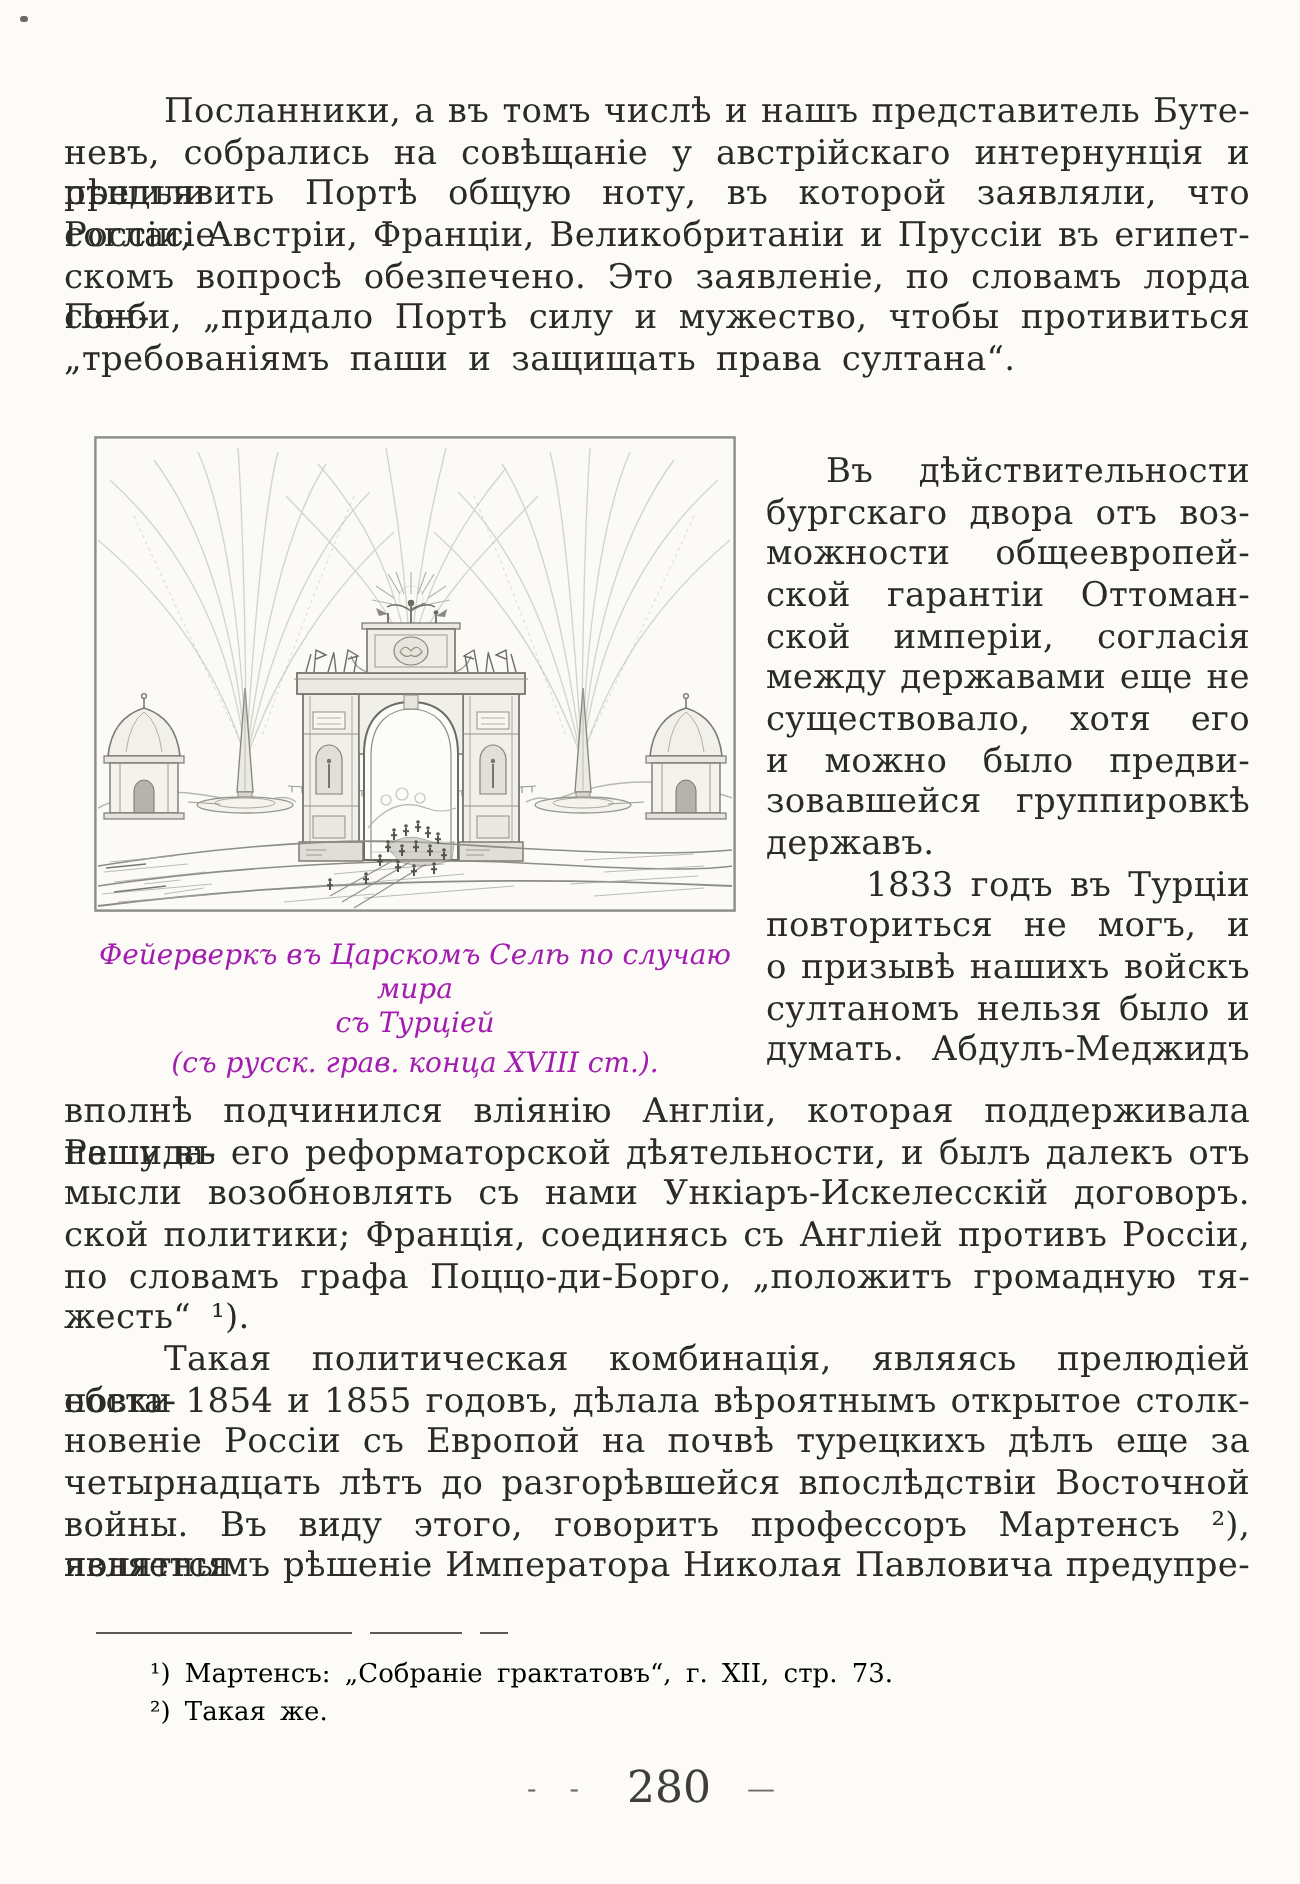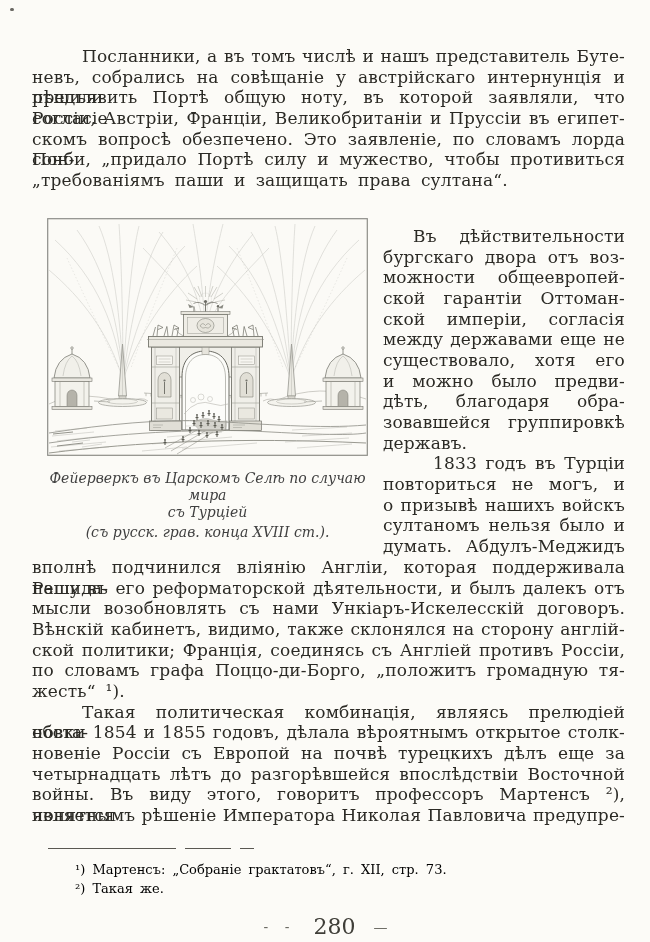--- a/index.html
+++ b/index.html
@@ -17,21 +17,21 @@
     letter-spacing:.15px;overflow:visible;
   }
   .ln.ind{text-indent:50px;}
   .ln.ind30{text-indent:30px;margin-top:32px;}
   .ln.lastline{text-align-last:left;word-spacing:4.5px;}
   .mid{display:flex;margin-top:3px;min-height:352px;}
   .figcol{width:351px;flex:0 0 351px;}
   .rcol{width:242px;flex:0 0 242px;}
   .figbox{margin:24px 0 0 15px;width:321px;height:238px;}
   .figbox svg{display:block;}
-  .cap{width:321px;margin-left:15px;text-align:center;font-style:italic;font-size:14px;line-height:17px;color:#404040;}
+  .cap{width:321px;margin-left:15px;text-align:center;font-style:italic;font-size:14px;line-height:17px;color:#a21caf;}
   .cap.first{margin-top:14px;}
   .cap.src{margin-top:3px;}
   .fnrule{margin-top:22px;margin-left:16px;display:flex;align-items:center;gap:9px;}
   .fnrule i{display:block;height:1.4px;background:#5a5852;}
   .fnrule .seg1{width:128px;}
   .fnrule .seg2{width:46px;}
   .fnrule .seg3{width:14px;}
   .fns{margin-top:12px;padding-left:43px;}
   .fn{font-size:13px;line-height:18.5px;word-spacing:3px;color:#000000;}
   .pagenum{margin-top:16px;display:flex;justify-content:center;align-items:center;gap:18px;color:#3f3e38;}
@@ -260,36 +260,34 @@
 
       <div class="rcol">
         <div class="ln ind30">Въ дѣйствительности</div>
         <div class="ln">бургскаго двора отъ воз-</div>
         <div class="ln">можности общеевропей-</div>
         <div class="ln">ской гарантіи Оттоман-</div>
         <div class="ln">ской имперіи, согласія</div>
         <div class="ln">между державами еще не</div>
         <div class="ln">существовало, хотя его</div>
         <div class="ln">и можно было предви-</div>
-        <div class="ln">дѣть, благодаря обра-</div>
         <div class="ln">зовавшейся группировкѣ</div>
         <div class="ln lastline">державъ.</div>
         <div class="ln ind">1833 годъ въ Турціи</div>
         <div class="ln">повториться не могъ, и</div>
         <div class="ln">о призывѣ нашихъ войскъ</div>
         <div class="ln">султаномъ нельзя было и</div>
         <div class="ln">думать. Абдулъ-Меджидъ</div>
       </div>
     </div>
 
     <div>
       <div class="ln">вполнѣ подчинился вліянію Англіи, которая поддерживала Решида-</div>
       <div class="ln">пашу въ его реформаторской дѣятельности, и былъ далекъ отъ</div>
       <div class="ln">мысли возобновлять съ нами Ункіаръ-Искелесскій договоръ.</div>
-      <div class="ln">Вѣнскій кабинетъ, видимо, также склонялся на сторону англій-</div>
       <div class="ln">ской политики; Франція, соединясь съ Англіей противъ Россіи,</div>
       <div class="ln">по словамъ графа Поццо-ди-Борго, „положитъ громадную тя-</div>
       <div class="ln lastline">жесть“ ¹).</div>
     </div>
 
     <div>
       <div class="ln ind">Такая политическая комбинація, являясь прелюдіей обста-</div>
       <div class="ln">новки 1854 и 1855 годовъ, дѣлала вѣроятнымъ открытое столк-</div>
       <div class="ln">новеніе Россіи съ Европой на почвѣ турецкихъ дѣлъ еще за</div>
       <div class="ln">четырнадцать лѣтъ до разгорѣвшейся впослѣдствіи Восточной</div>

